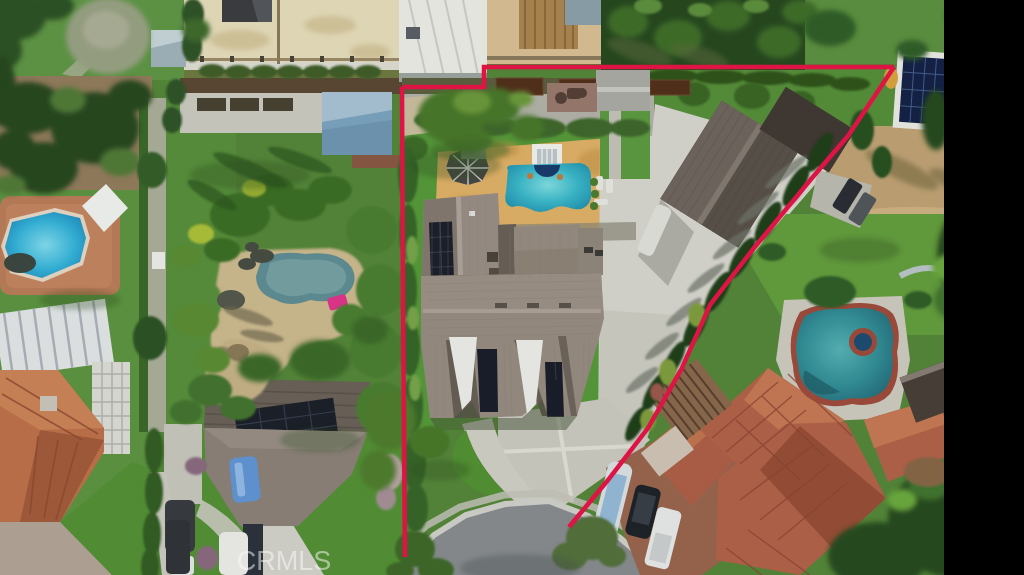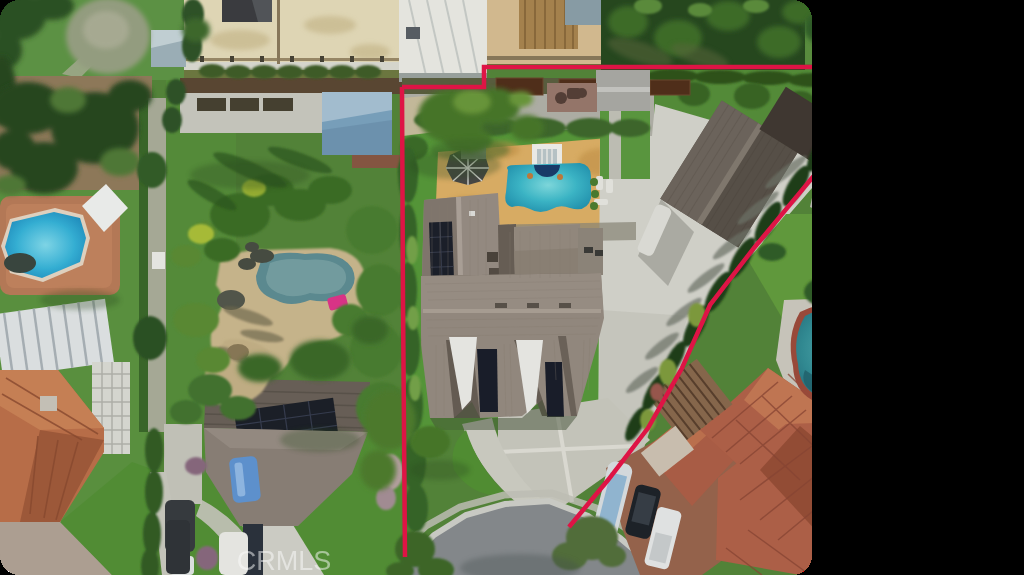--- a/index.html
+++ b/index.html
@@ -1,16 +1,16 @@
 <!DOCTYPE html>
 <html><head>
 <meta charset="utf-8">
 <style>
   html,body{margin:0;padding:0;background:#000;}
-  #stage{width:812px;height:575px;overflow:hidden;position:relative;font-family:"Liberation Sans", sans-serif;border-radius:21px;}
+  #stage{width:944px;height:575px;overflow:hidden;position:relative;font-family:"Liberation Sans", sans-serif;}
   #stage svg{filter:saturate(0.96) brightness(0.97) contrast(1.04);}
 </style>
 </head>
 <body>
 <div id="stage">
 <svg width="1024" height="575" viewBox="0 0 1024 575" xmlns="http://www.w3.org/2000/svg">
 <defs>
  <filter id="soft" x="-30%" y="-30%" width="160%" height="160%">
           <feGaussianBlur stdDeviation="2.5"></feGaussianBlur>
         </filter>

